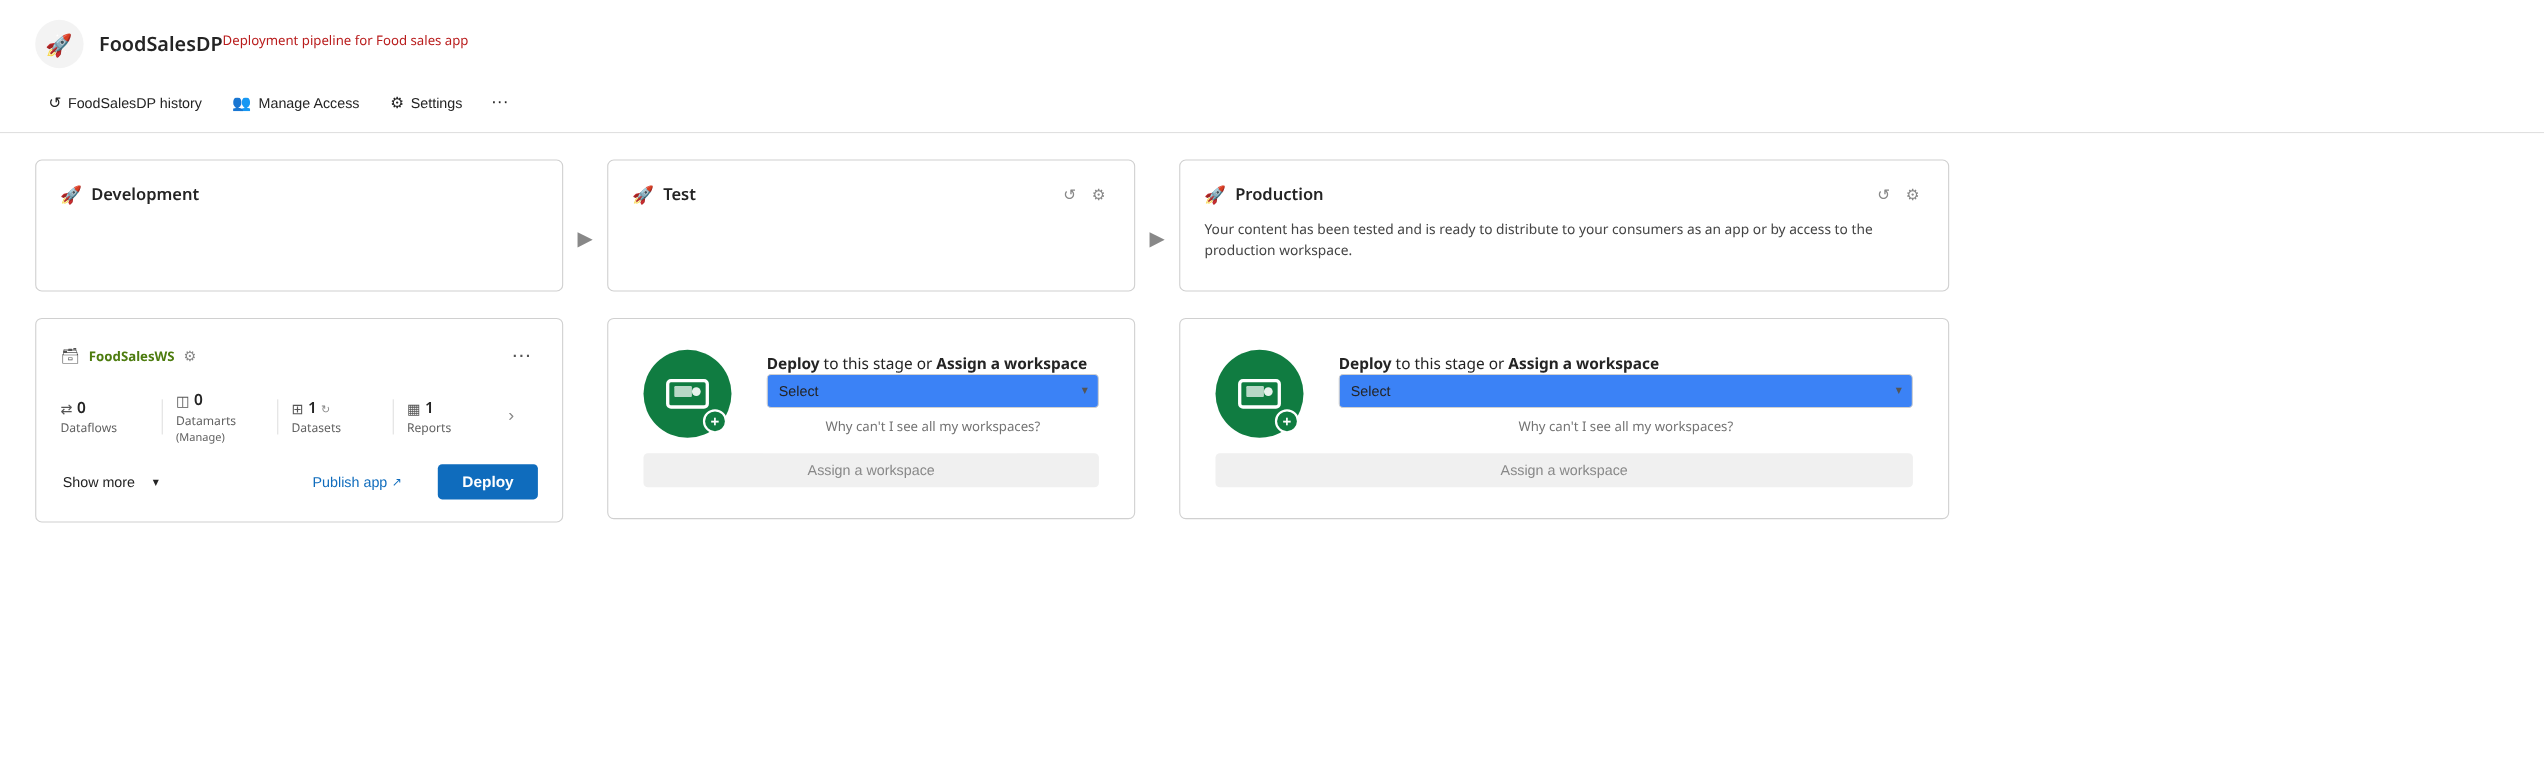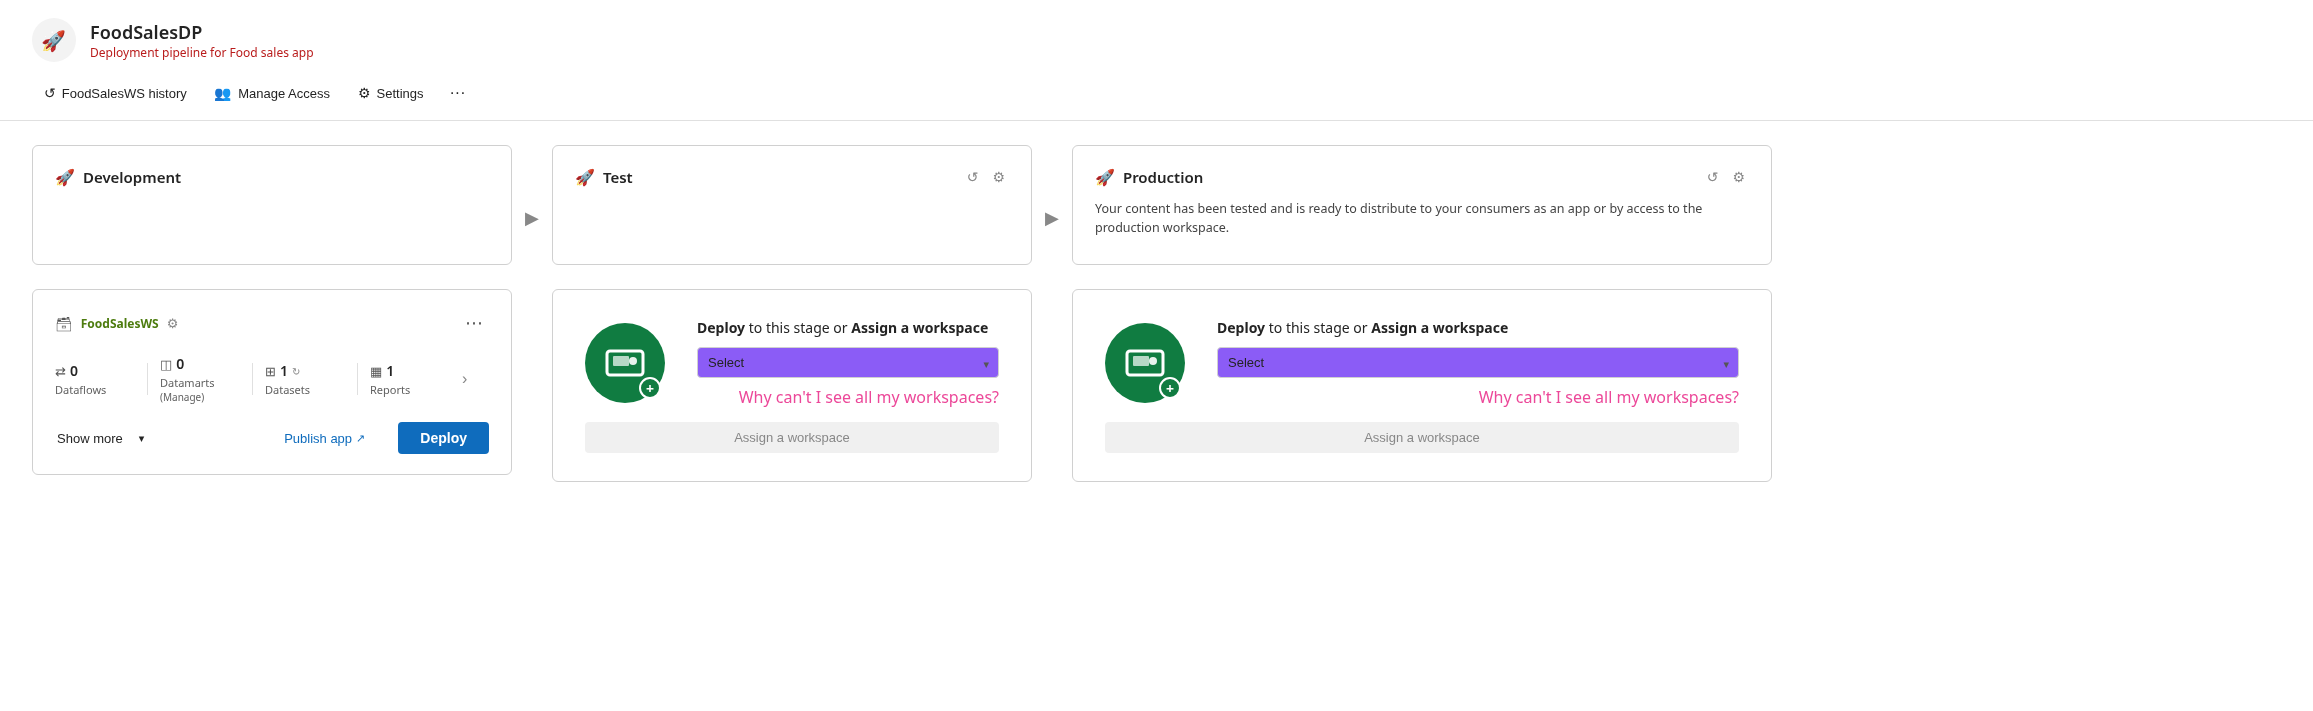--- a/index.html
+++ b/index.html
@@ -20,21 +20,21 @@
     }
     .app-icon {
       width: 44px; height: 44px;
       border-radius: 50%;
       background: #f3f3f3;
       display: flex; align-items: center; justify-content: center;
       font-size: 20px;
       color: #555;
       flex-shrink: 0;
     }
-    .app-title-group { display: flex; flex-direction: column; }
+    .app-title-group { display: flex; }
     .app-title {
       font-size: 18px;
       font-weight: 600;
       color: #242424;
     }
     .app-subtitle {
       font-size: 12px;
       color: #b91c1c;
     }
 
@@ -219,46 +219,46 @@
       position: absolute;
       bottom: 4px; right: 4px;
       width: 22px; height: 22px;
       background: #107c41;
       border: 2px solid #fff;
       border-radius: 50%;
       display: flex; align-items: center; justify-content: center;
       font-size: 14px; font-weight: 700;
       color: #fff;
     }
-    .deploy-card-right { flex: 1; display: flex; flex-direction: column; gap: 10px; }
+    .deploy-card-right { flex: 1; display: flex; flex-direction: column; }
     .deploy-card-title {
       font-size: 14px; color: #242424; text-align: left;
     }
     .deploy-card-title strong { font-weight: 700; }
     .workspace-select-wrapper {
       position: relative; width: 100%;
     }
     .workspace-select {
       width: 100%;
       padding: 7px 32px 7px 10px;
       border: 1px solid #d0d0d0;
       border-radius: 4px;
-      background: #8b5cf6;
+      background: #3b82f6;
       font-size: 13px; color: #242424;
       appearance: none;
       cursor: pointer;
     }
     .select-chevron {
       position: absolute; right: 10px; top: 50%;
       transform: translateY(-50%);
       font-size: 11px; color: #555; pointer-events: none;
     }
     .why-cant-link {
-      font-size: 16px; color: #ec4899; cursor: pointer;
-      text-decoration: none; text-align: right;
+      font-size: 12px; color: #737373; cursor: pointer;
+      text-decoration: none; text-align: center;
     }
     .assign-btn {
       width: 100%;
       padding: 8px 0;
       background: #f0f0f0;
       color: #888;
       border: none; border-radius: 4px;
       font-size: 13px; cursor: not-allowed;
     }
 
@@ -274,21 +274,21 @@
   <div class="app-icon">🚀</div>
   <div class="app-title-group">
     <span class="app-title">FoodSalesDP</span>
     <span class="app-subtitle">Deployment pipeline for Food sales app</span>
   </div>
 </div>
 
 <div class="toolbar">
   <button class="toolbar-btn">
     <span class="toolbar-icon">↺</span>
-    <span>FoodSalesWS history</span>
+    <span>FoodSalesDP history</span>
   </button>
   <button class="toolbar-btn">
     <span class="toolbar-icon">👥</span>
     <span>Manage Access</span>
   </button>
   <button class="toolbar-btn">
     <span class="toolbar-icon">⚙</span>
     <span>Settings</span>
   </button>
   <button class="toolbar-more">

